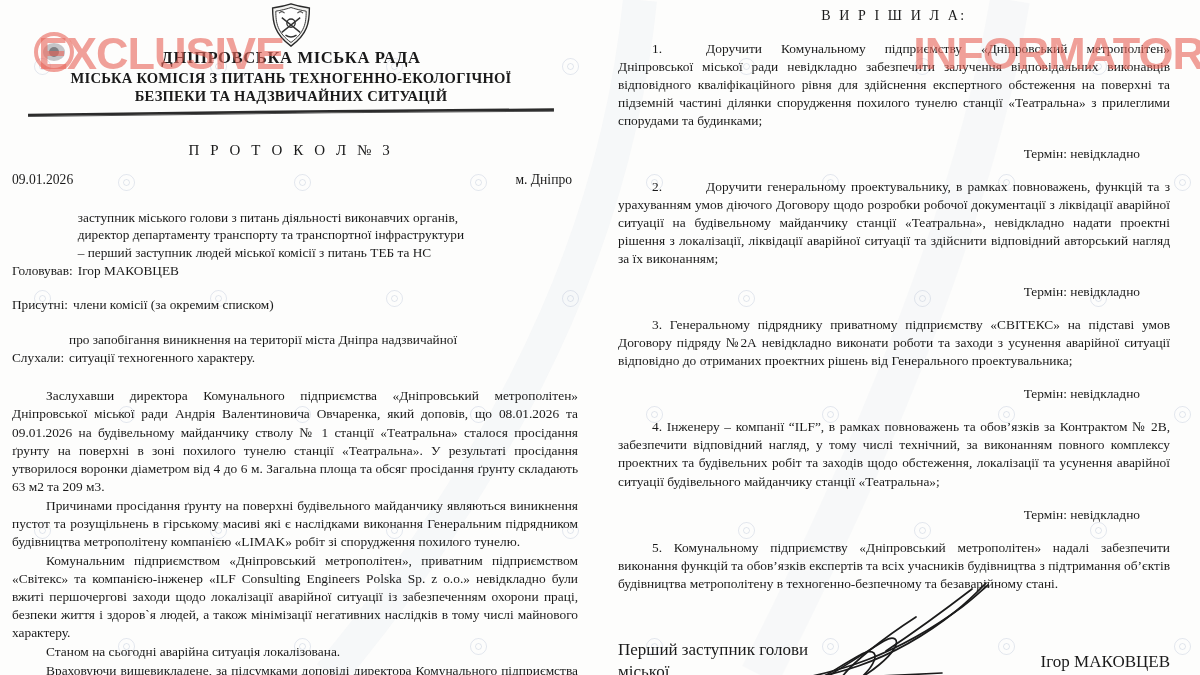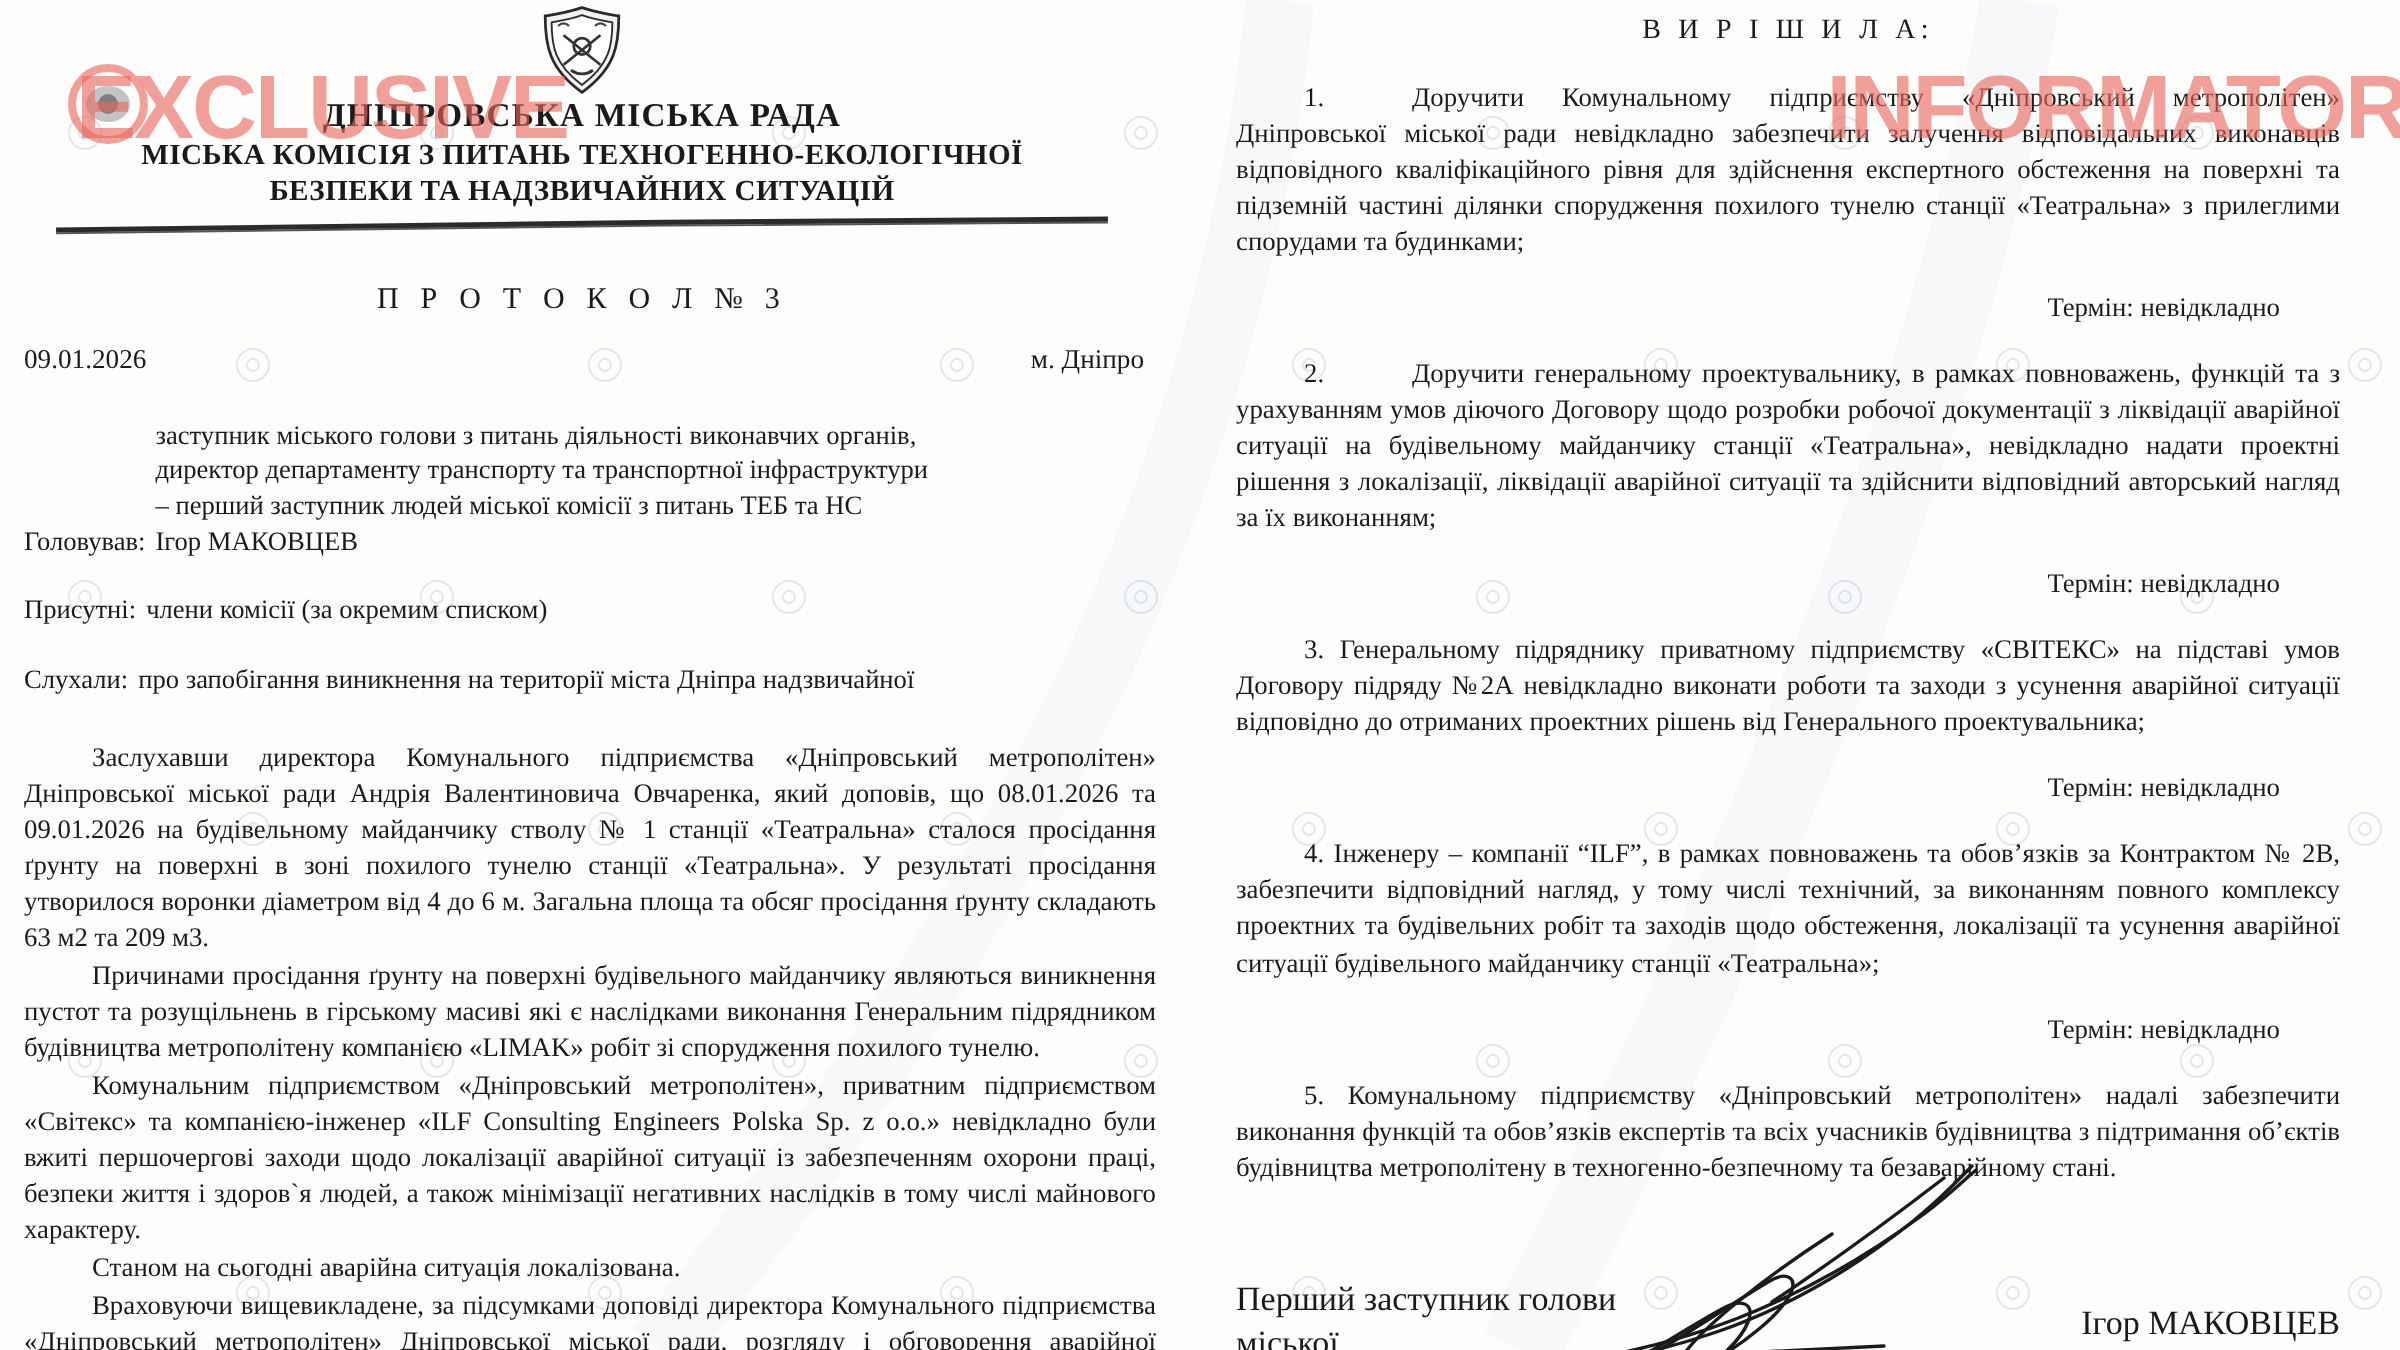--- a/index.html
+++ b/index.html
@@ -304,20 +304,21 @@
 
       <div class="block labeled tight">
         <span class="lab">Присутні:</span>
         <span class="val">члени комісії (за окремим списком)</span>
       </div>
 
       <div class="block labeled tight">
         <span class="lab">Слухали:</span>
         <span class="val">
           <span class="l">про запобігання виникнення на території міста Дніпра надзвичайної</span>
+          <span class="l">ситуації техногенного характеру.</span>
         </span>
       </div>
 
       <div class="para first">Заслухавши директора Комунального підприємства «Дніпровський метрополітен» Дніпровської міської ради Андрія Валентиновича Овчаренка, який доповів, що 08.01.2026 та 09.01.2026 на будівельному майданчику стволу № 1 станції «Театральна» сталося просідання ґрунту на поверхні в зоні похилого тунелю станції «Театральна». У результаті просідання утворилося воронки діаметром від 4 до 6 м. Загальна площа та обсяг просідання ґрунту складають 63 м2 та 209 м3.</div>
       <div class="para nogap">Причинами просідання ґрунту на поверхні будівельного майданчику являються виникнення пустот та розущільнень в гірському масиві які є наслідками виконання Генеральним підрядником будівництва метрополітену компанією «LIMAK» робіт зі спорудження похилого тунелю.</div>
       <div class="para nogap">Комунальним підприємством «Дніпровський метрополітен», приватним підприємством «Світекс» та компанією-інженер «ILF Consulting Engineers Polska Sp. z o.o.» невідкладно були вжиті першочергові заходи щодо локалізації аварійної ситуації із забезпеченням охорони праці, безпеки життя і здоров`я людей, а також мінімізації негативних наслідків в тому числі майнового характеру.</div>
       <div class="para nogap">Станом на сьогодні аварійна ситуація локалізована.</div>
       <div class="para nogap">Враховуючи вищевикладене, за підсумками доповіді директора Комунального підприємства «Дніпровський метрополітен» Дніпровської міської ради, розгляду і обговорення аварійної ситуації, що склалася на будівництві метрополітену, з метою запобігання виникненню у місті Дніпрі надзвичайної ситуації техногенного характеру, комісія</div>
     </div>
 

